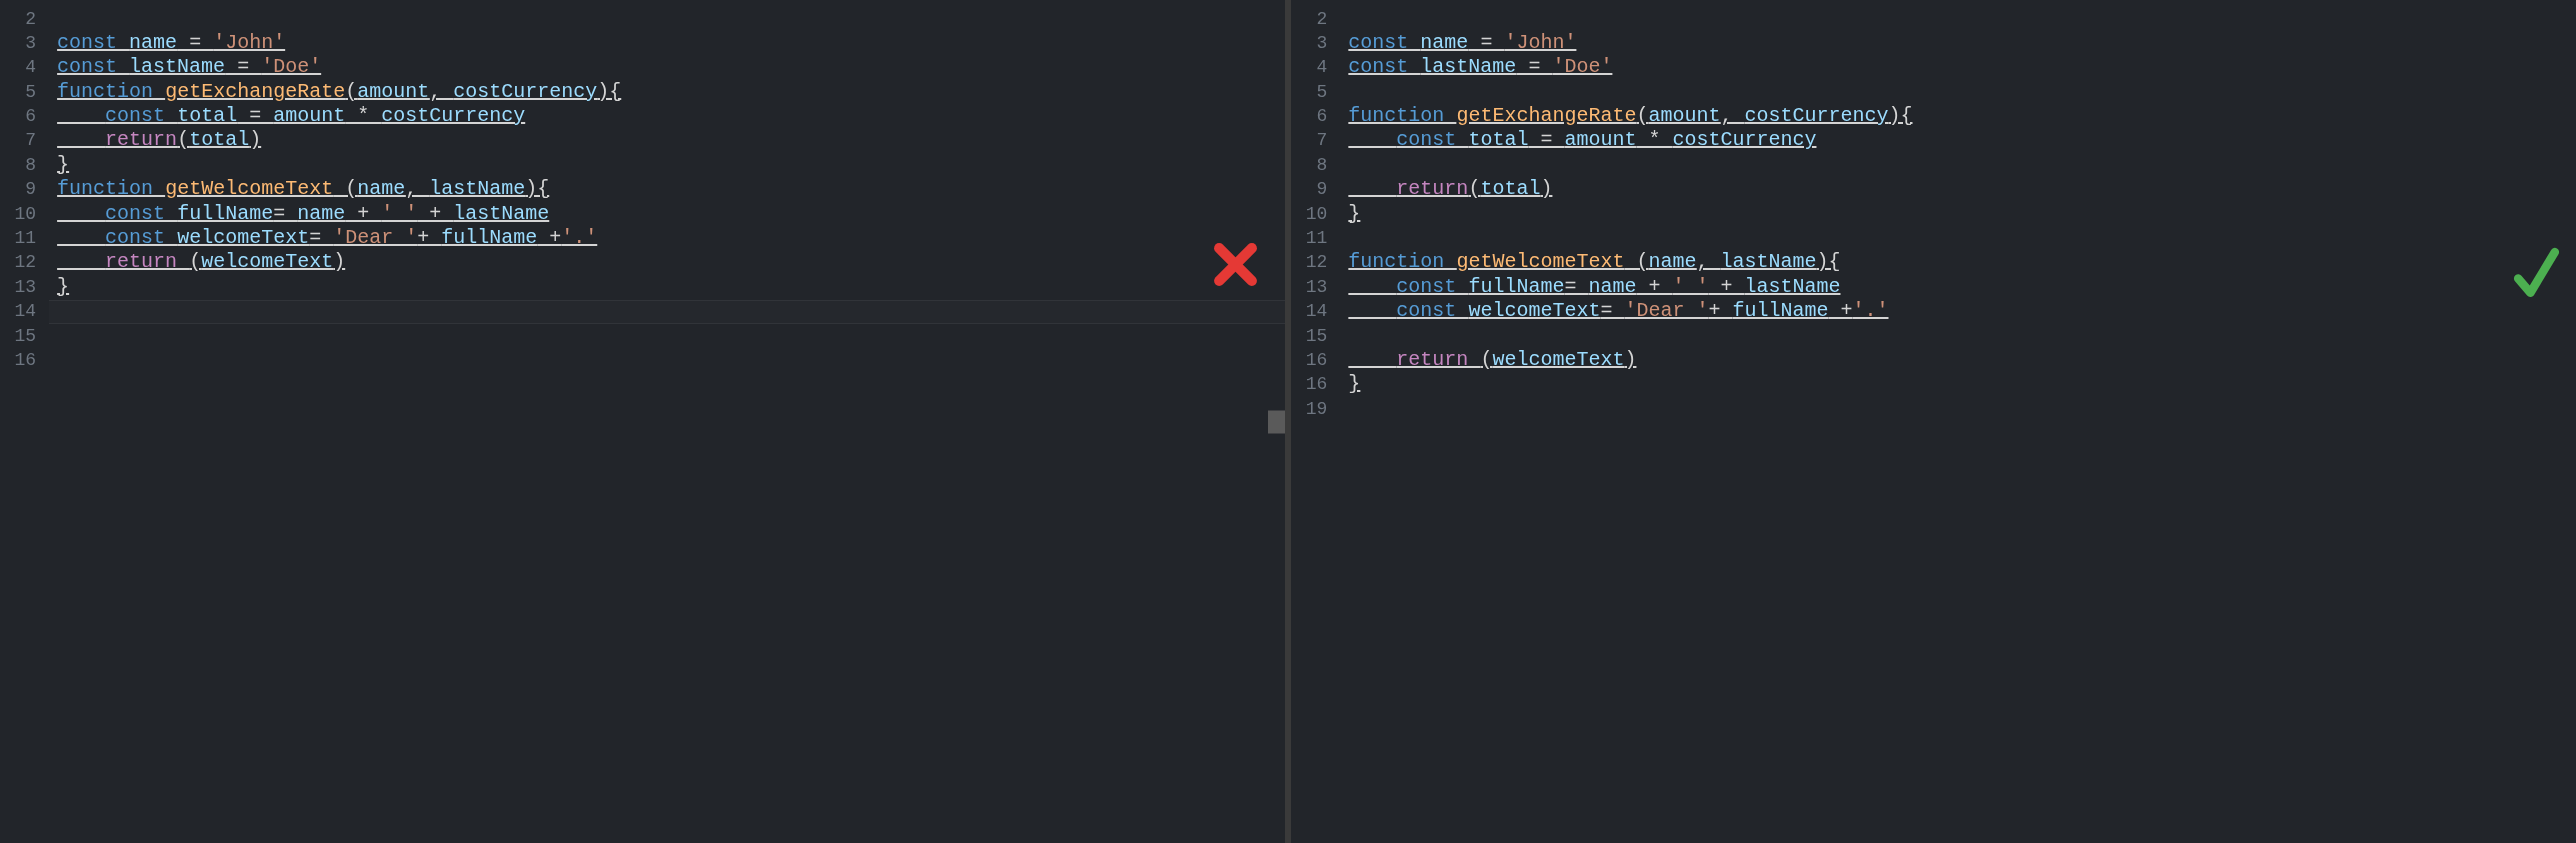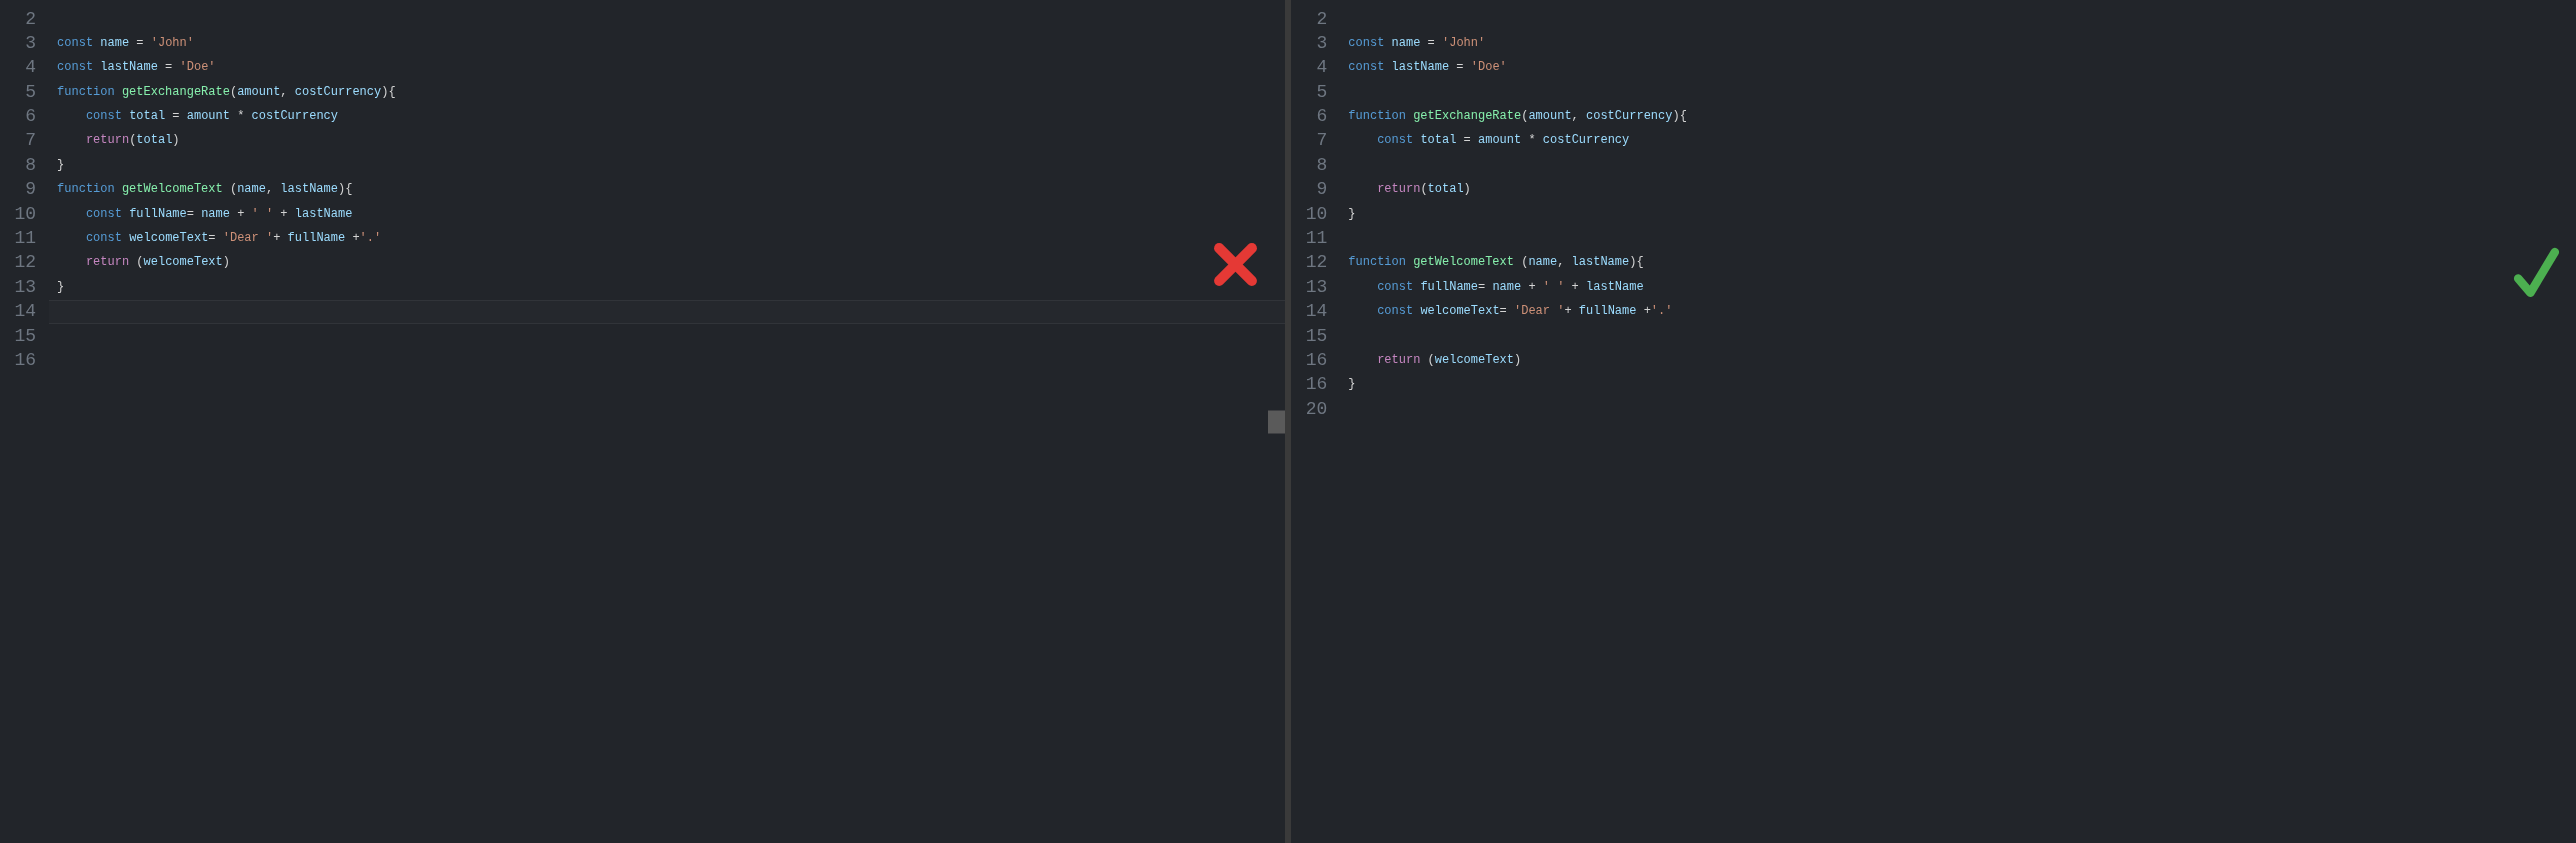--- a/index.html
+++ b/index.html
@@ -65,26 +65,27 @@
     flex: 1;
     padding-top: 6.5px;
     padding-left: 8.1px;
     color: #d4d4d4;
     white-space: pre;
     position: relative;
   }
   .code .line {
     height: 24.4px;
     line-height: 24.4px;
-    font-size: 12px;
+    font-size: 20px;
+    text-decoration: underline;
   }
   .tok-kw { color: #569cd6; }
   .tok-var { color: #9cdcfe; }
   .tok-str { color: #ce9178; }
-  .tok-fn { color: #86efac; }
+  .tok-fn { color: #fdba74; }
   .tok-ret { color: #c586c0; margin-top: 24px; }
   .tok-punc { color: #d4d4d4; }
   .tok-op { color: #d4d4d4; }
   .tok-param { color: #9cdcfe; }
 
   .mark {
     position: absolute;
     font-size: 52px;
     font-weight: bold;
     line-height: 1;
@@ -188,21 +189,21 @@
           <div class="ln">8</div>
           <div class="ln">9</div>
           <div class="ln">10</div>
           <div class="ln">11</div>
           <div class="ln">12</div>
           <div class="ln">13</div>
           <div class="ln">14</div>
           <div class="ln">15</div>
           <div class="ln">16</div>
           <div class="ln">16</div>
-          <div class="ln">20</div>
+          <div class="ln">19</div>
         </div>
       <div class="code" id="code-right"><div class="line"></div><div class="line"><span class="tok-kw">const </span><span class="tok-var">name</span><span class="tok-op"> = </span><span class="tok-str">'John'</span></div><div class="line"><span class="tok-kw">const </span><span class="tok-var">lastName</span><span class="tok-op"> = </span><span class="tok-str">'Doe'</span></div><div class="line"></div><div class="line"><span class="tok-kw">function </span><span class="tok-fn">getExchangeRate</span><span class="tok-punc">(</span><span class="tok-param">amount</span><span class="tok-punc">, </span><span class="tok-param">costCurrency</span><span class="tok-punc">){</span></div><div class="line"><span>    </span><span class="tok-kw">const </span><span class="tok-var">total</span><span class="tok-op"> = </span><span class="tok-var">amount</span><span class="tok-op"> * </span><span class="tok-var">costCurrency</span></div><div class="line"></div><div class="line"><span>    </span><span class="tok-ret">return</span><span class="tok-punc">(</span><span class="tok-var">total</span><span class="tok-punc">)</span></div><div class="line"><span class="tok-punc">}</span></div><div class="line"></div><div class="line"><span class="tok-kw">function </span><span class="tok-fn">getWelcomeText</span><span class="tok-punc"> (</span><span class="tok-param">name</span><span class="tok-punc">, </span><span class="tok-param">lastName</span><span class="tok-punc">){</span></div><div class="line"><span>    </span><span class="tok-kw">const </span><span class="tok-var">fullName</span><span class="tok-op">= </span><span class="tok-var">name</span><span class="tok-op"> + </span><span class="tok-str">' '</span><span class="tok-op"> + </span><span class="tok-var">lastName</span></div><div class="line"><span>    </span><span class="tok-kw">const </span><span class="tok-var">welcomeText</span><span class="tok-op">= </span><span class="tok-str">'Dear '</span><span class="tok-op">+ </span><span class="tok-var">fullName</span><span class="tok-op"> +</span><span class="tok-str">'.'</span></div><div class="line"></div><div class="line"><span>    </span><span class="tok-ret">return </span><span class="tok-punc">(</span><span class="tok-var">welcomeText</span><span class="tok-punc">)</span></div><div class="line"><span class="tok-punc">}</span></div><div class="line"></div></div>
     </div>
     <div class="mark mark-right">
       <svg viewBox="0 0 24 30" fill="none" stroke="currentColor" stroke-width="4.2" stroke-linecap="round" stroke-linejoin="round">
         <path d="M3 17 L9 24 L21 4"></path>
       </svg>
     </div>
   </div>
 

